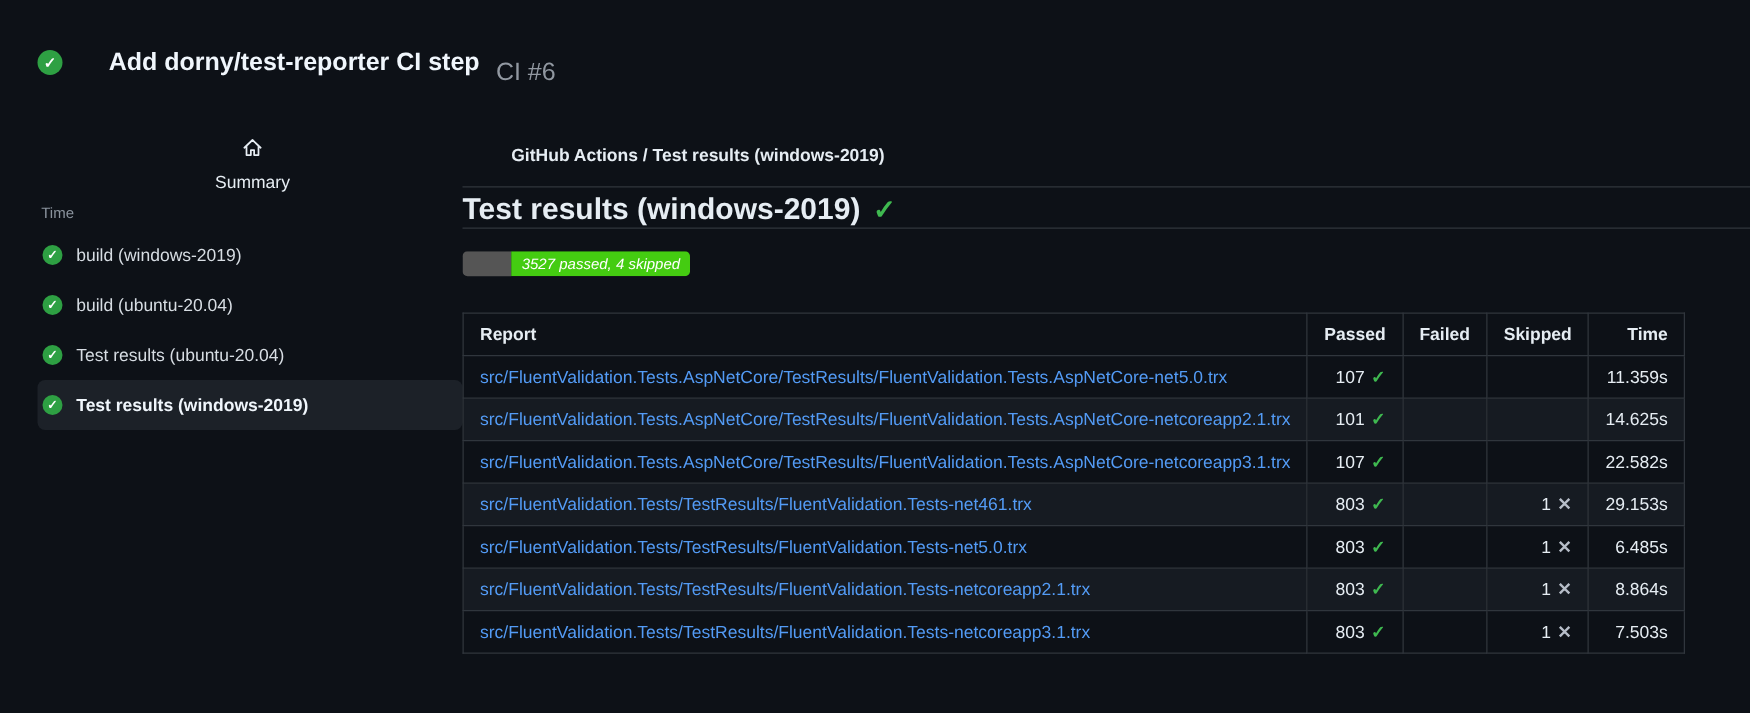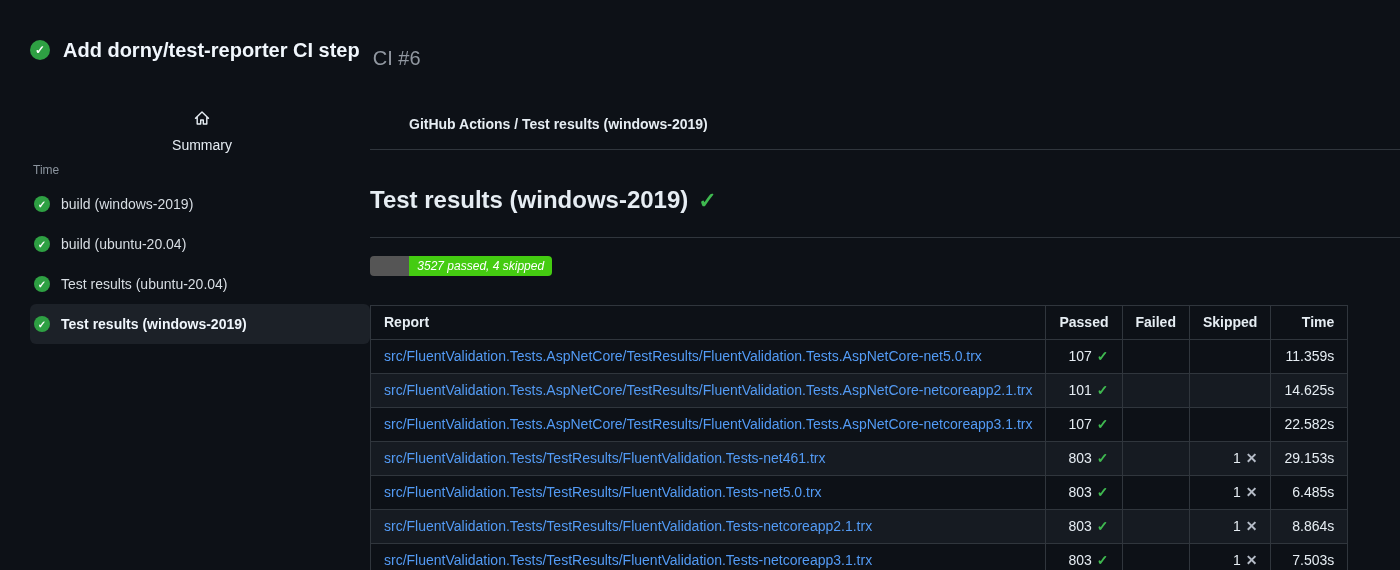--- a/index.html
+++ b/index.html
@@ -26,21 +26,21 @@
   }
 
   
   .app-header { display: flex; align-items: center; gap: 13px; padding: 30px 0 0 30px; }
   .status-circle {
     width: 20px; height: 20px; border-radius: 50%;
     background: var(--success-green); color: #fff;
     display: inline-flex; align-items: center; justify-content: center;
     font-size: 12px; font-weight: bold; flex: none;
   }
-  .app-title { font-size: 20px; font-weight: 700; color: #f0f6fc; }
+  .app-title { font-size: 20px; font-weight: 700; color: #f0f6fc; margin-left: 24px; }
   .run-number { font-size: 20px; font-weight: 400; color: var(--text-muted); margin-top: 17px; }
 
   
   .layout { display: flex; margin-top: 40px; }
 
   
   .sidebar { width: 370px; flex: none; padding-left: 30px; }
   .summary-item { display: flex; align-items: center; gap: 11px; height: 24px; padding-left: 4px; cursor: pointer; flex-direction: column; }
   .summary-item svg { flex: none; }
   .jobs-label { margin-top: 29px; padding-left: 3px; font-size: 12px; color: #8b949e; }
@@ -57,22 +57,22 @@
     display: inline-flex; align-items: center; justify-content: center;
     font-size: 10px; font-weight: bold; flex: none;
   }
 
   
   .main { flex: 1; min-width: 0; }
   .job-title { font-size: 14px; font-weight: 700; margin-top: 6px; margin-left: 39px; }
   .job-status { margin-top: 8px; font-size: 12.5px; color: var(--text-muted); }
   .divider { border-bottom: 1px solid var(--border); margin-top: 17px; }
   .section-title {
-    font-size: 24px; font-weight: 600; margin: 36px 0 0 0;
-    padding-bottom: 23px; border-bottom: 1px solid var(--border); color: #e6edf3;
+    font-size: 24px; font-weight: 600; margin: 4px 0 0 0;
+    padding-bottom: 0; border-bottom: 1px solid var(--border); color: #e6edf3;
   }
   .section-check { color: var(--check-green); font-weight: 700; font-size: 22px; margin-left: 10px; }
 
   .badge { display: inline-flex; margin-top: 18px; height: 20px; line-height: 20px; font-size: 12px; border-radius: 4px; overflow: hidden; }
   .badge-label { background: var(--badge-gray); color: #fff; padding: 17px 7px; }
   .badge-value { background: var(--badge-green); color: #fff; padding: 0 8px; font-style: italic; }
 
   table { border-collapse: collapse; margin-top: 26px; table-layout: fixed; }
   th, td { border: 1px solid var(--border); padding: 6px 13px; line-height: 21px; overflow: hidden; white-space: nowrap; }
   th { font-weight: 700; text-align: left; }

